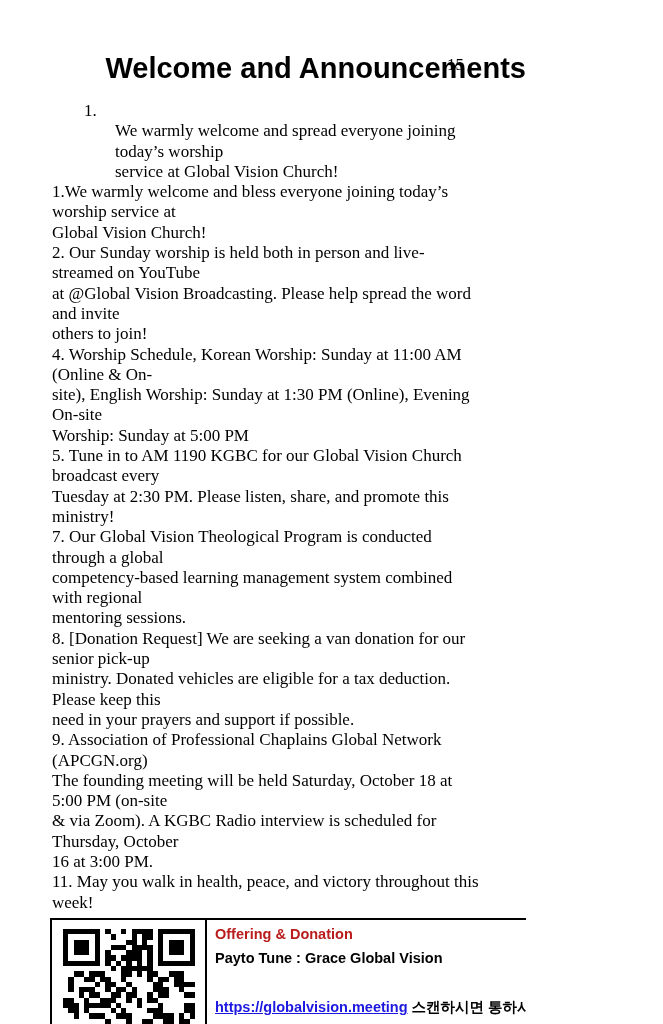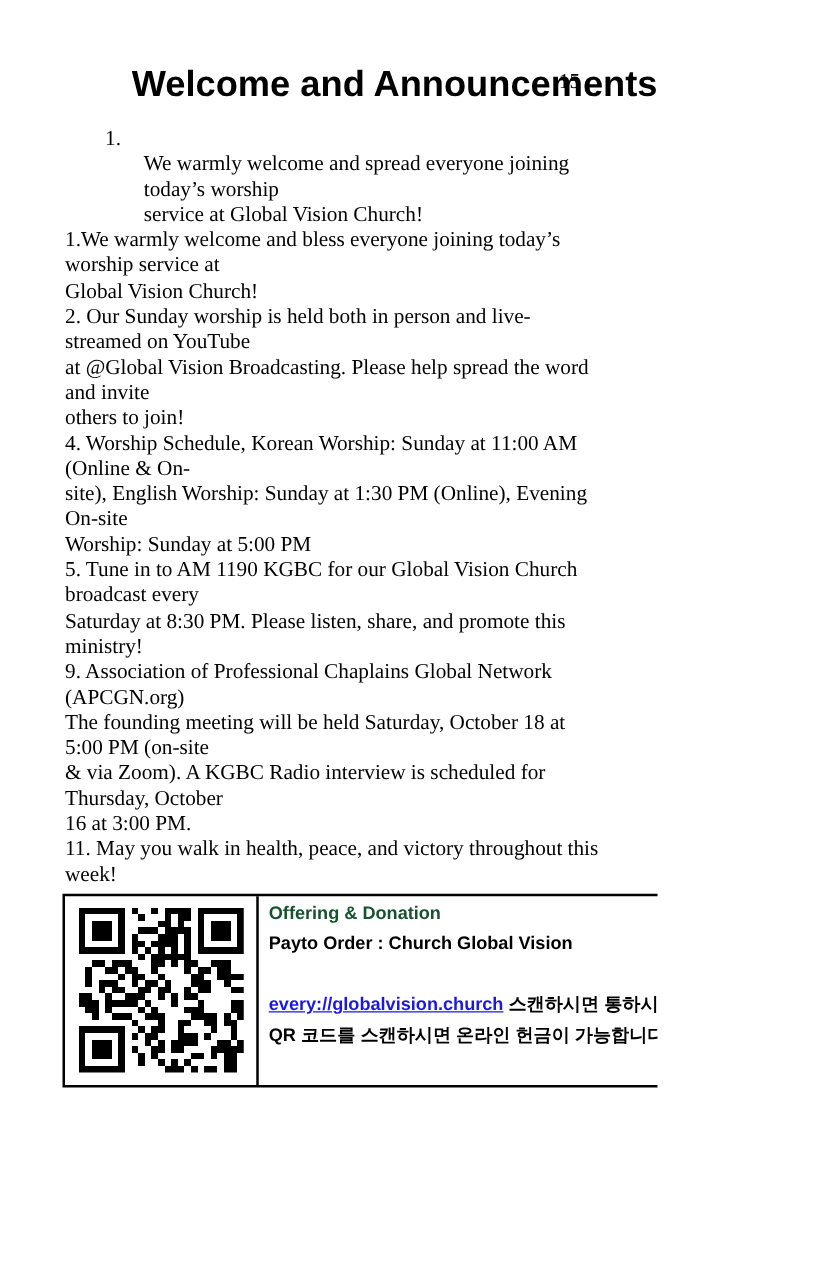--- a/index.html
+++ b/index.html
@@ -105,21 +105,27 @@
   <div class="announcements">
     <p>1.We warmly welcome and bless everyone joining today’s worship service at
 Global Vision Church!</p>
     <p>2. Our Sunday worship is held both in person and live-streamed on YouTube
 at @Global Vision Broadcasting. Please help spread the word and invite
 others to join!</p>
     <p>4. Worship Schedule, Korean Worship: Sunday at 11:00 AM (Online &amp; On-
 site), English Worship: Sunday at 1:30 PM (Online), Evening On-site
 Worship: Sunday at 5:00 PM</p>
     <p>5. Tune in to AM 1190 KGBC for our Global Vision Church broadcast every
-Saturday at 8:30 PM. Please listen, share, and promote this ministry!</p>
+Tuesday at 2:30 PM. Please listen, share, and promote this ministry!</p>
+    <p>7. Our Global Vision Theological Program is conducted through a global
+competency-based learning management system combined with regional
+mentoring sessions.</p>
+    <p>8. [Donation Request] We are seeking a van donation for our senior pick-up
+ministry. Donated vehicles are eligible for a tax deduction. Please keep this
+need in your prayers and support if possible.</p>
     <p>9. Association of Professional Chaplains Global Network (APCGN.org)
 The founding meeting will be held Saturday, October 18 at 5:00 PM (on-site
 &amp; via Zoom). A KGBC Radio interview is scheduled for Thursday, October
 16 at 3:00 PM.</p>
     <p>11. May you walk in health, peace, and victory throughout this week!</p>
   </div>
 
   <div class="donation-box">
     <div class="qr-cell">
       <span id="qr">
@@ -338,22 +344,22 @@
             <rect x="15" y="24" width="1" height="1" fill="#000"></rect>
             <rect x="17" y="24" width="1" height="1" fill="#000"></rect>
             <rect x="19" y="24" width="1" height="1" fill="#000"></rect>
             <rect x="20" y="24" width="1" height="1" fill="#000"></rect>
             <rect x="22" y="24" width="1" height="1" fill="#000"></rect>
             <rect x="23" y="24" width="1" height="1" fill="#000"></rect>
           </svg>
         </span>
     </div>
     <div class="text-cell">
-      <div class="donation-line" style="color: #14532d;">Offering &amp; Donation</div>
-      <div class="donation-line">Payto Order : Church Global Vision</div>
+      <div class="donation-line" style="color: #b91c1c;">Offering &amp; Donation</div>
+      <div class="donation-line">Payto Tune : Grace Global Vision</div>
       <div class="donation-line">
-        <a class="donation-link" style="color: rgb(29, 24, 224);">every://globalvision.church</a><span> 스캔하시면 통하시거나</span>
+        <a class="donation-link" style="color: rgb(29, 24, 224);">https://globalvision.meeting</a><span> 스캔하시면 통하시거나</span>
       </div>
       <div class="donation-line">QR 코드를 스캔하시면 온라인 헌금이 가능합니다.</div>
     </div>
   </div>
 
 </div>
 
 </body></html>

